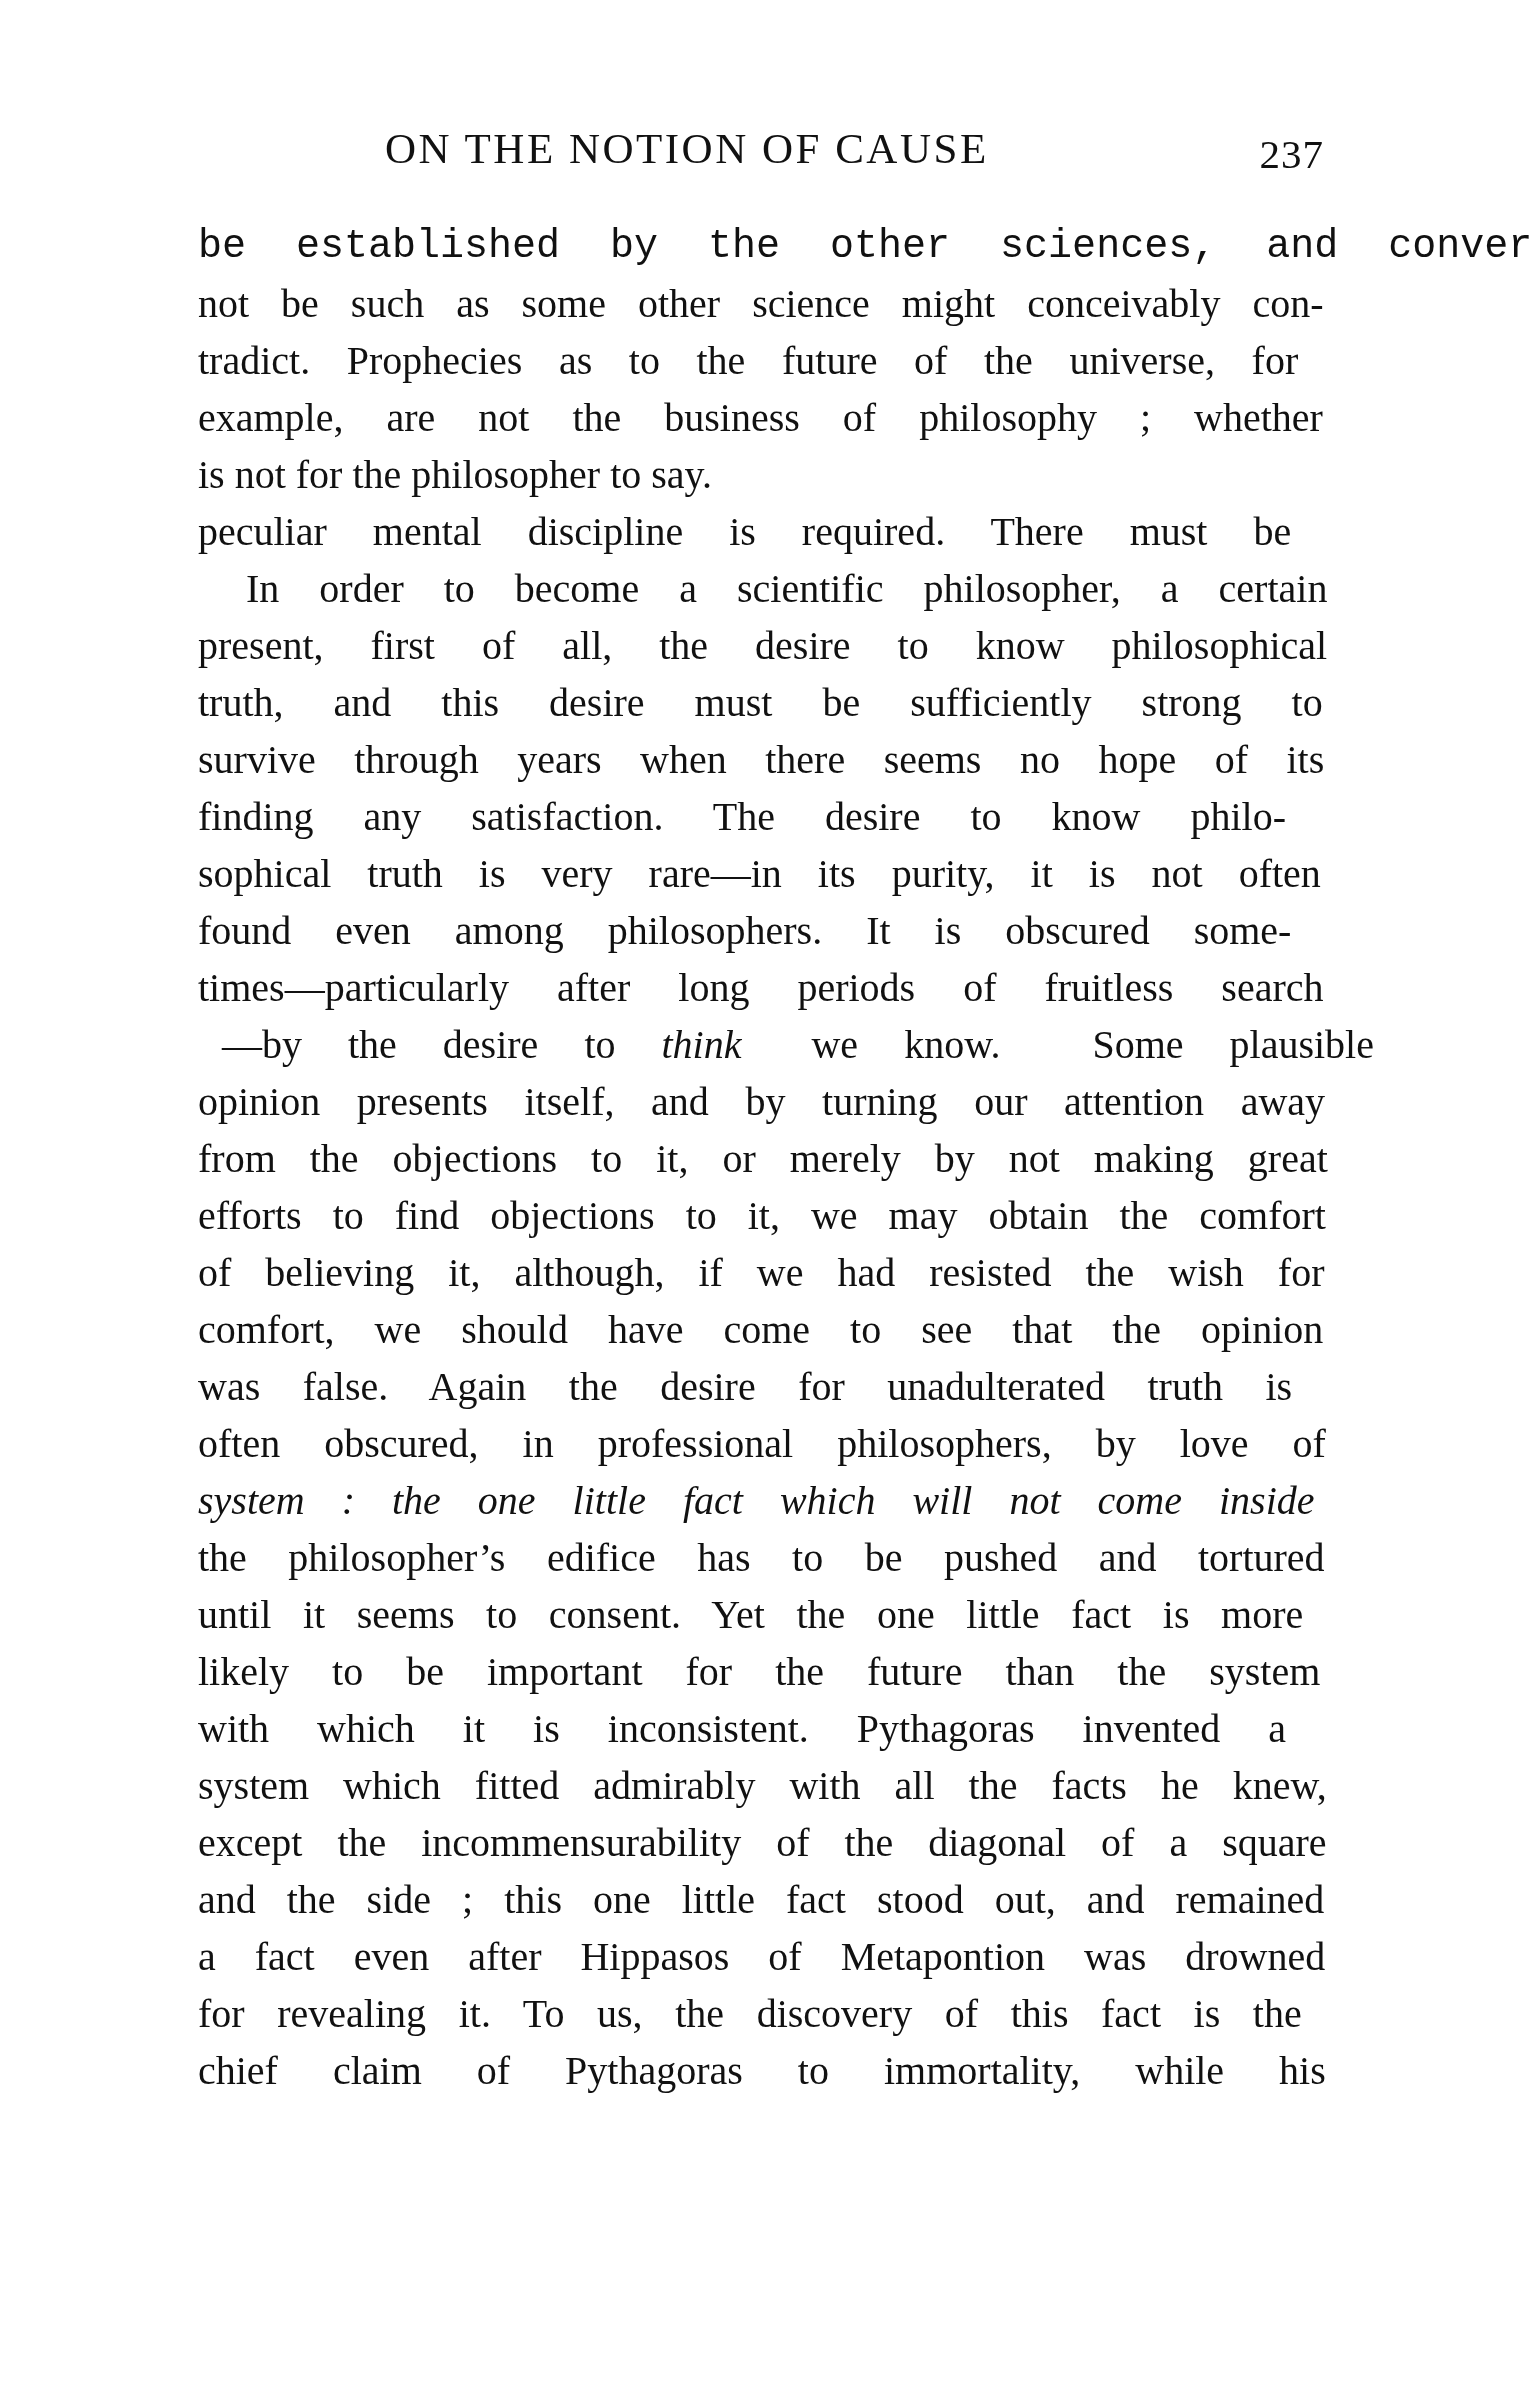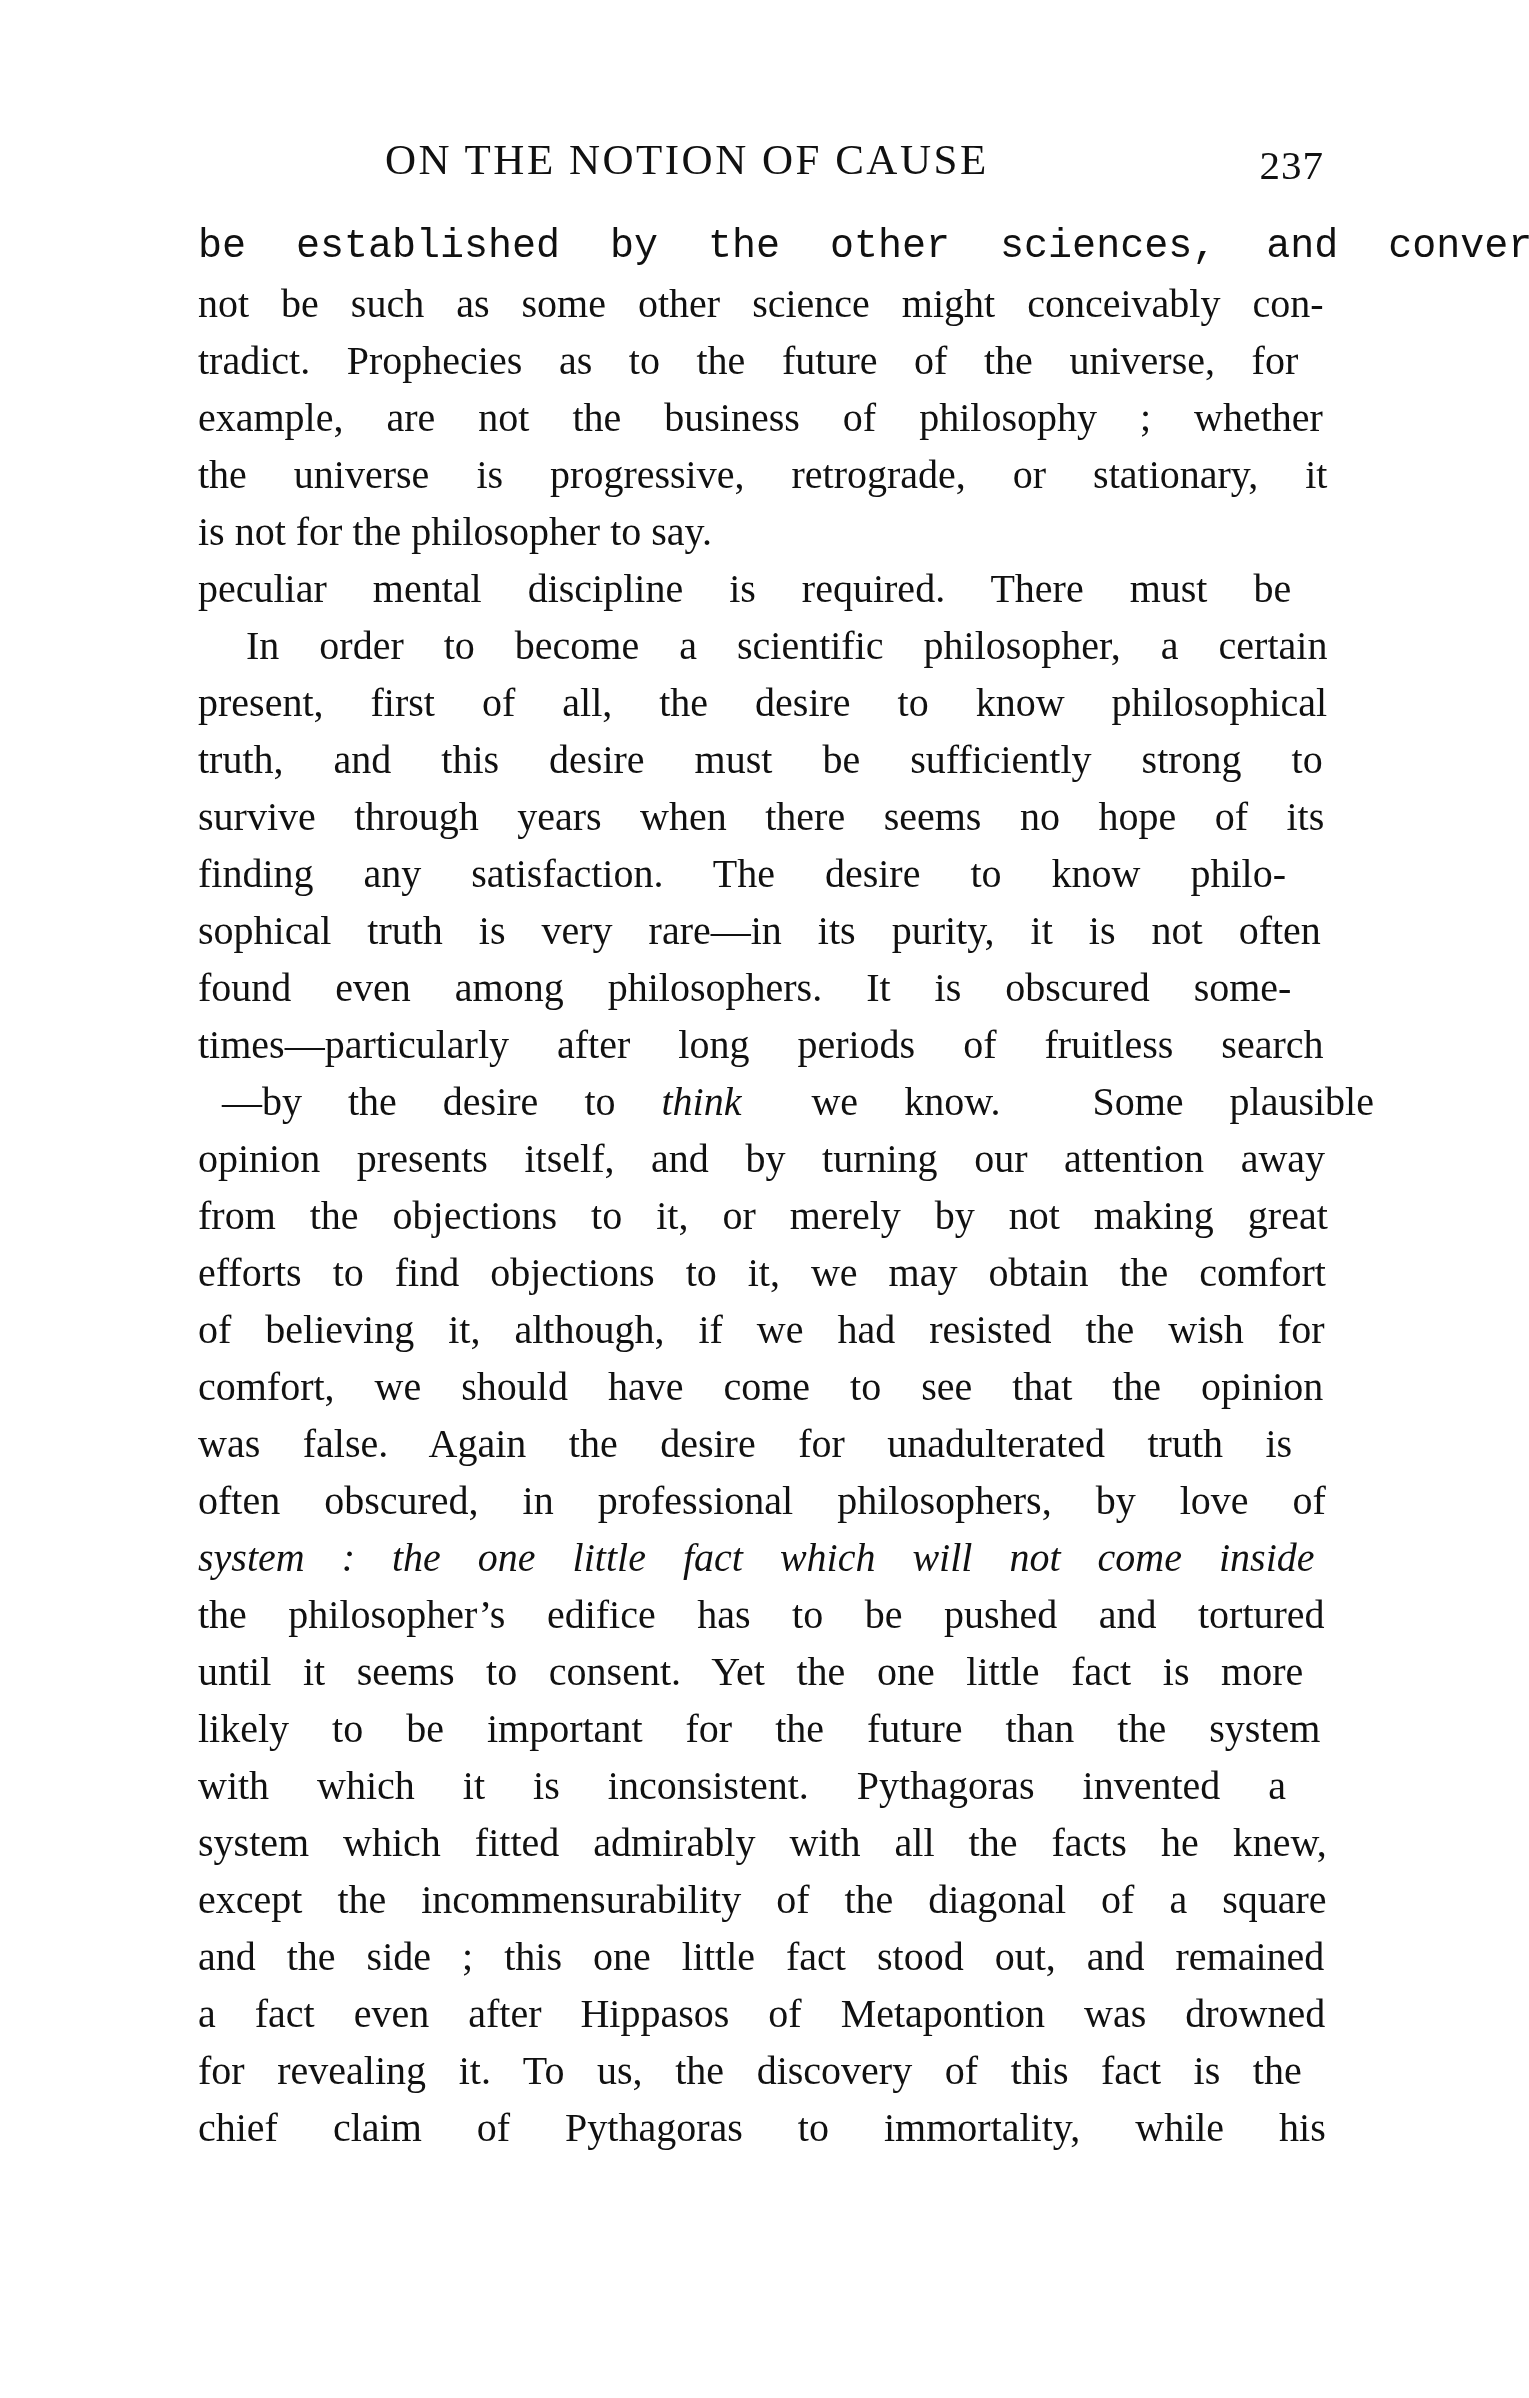--- a/index.html
+++ b/index.html
@@ -17,21 +17,21 @@
     }
     .page {
       position: absolute;
       left: 0; top: 0;
       width: 1529px;
       height: 2398px;
       background: #ffffff;
     }
     .running-head {
       position: absolute;
-      top: 130px;
+      top: 119px;
       left: 198px;
       width: 1126px;
       height: 59px;
     }
     .running-title {
       position: absolute;
       left: 187px;
       top: 0;
       font-size: 43px;
       letter-spacing: 2.5px;
@@ -79,21 +79,20 @@
 <div class="page">
   <div class="running-head">
     <div class="running-title">ON THE NOTION OF CAUSE</div>
     <div class="page-number">237</div>
   </div>
   <div class="body-text" id="body-text">
       <div class="line" style="white-space: nowrap; word-spacing: 26px; text-align: left; text-align-last: left; font-family: Liberation Mono, monospace;">be established by the other sciences, and conversely must</div>
       <div class="line" style="white-space: nowrap; word-spacing: 22px; text-align: left; text-align-last: left;">not be such as some other science might conceivably con-</div>
       <div class="line" style="white-space: nowrap; word-spacing: 26.6px; text-align: left; text-align-last: left;">tradict.  Prophecies as to the future of the universe, for</div>
       <div class="line" style="white-space: nowrap; word-spacing: 33px; text-align: left; text-align-last: left;">example, are not the business of philosophy ; whether</div>
-      <div class="line" style="white-space: nowrap; word-spacing: 37px; text-align: left; text-align-last: left;">the universe is progressive, retrograde, or stationary, it</div>
       <div class="line last-of-para" style="white-space: nowrap; word-spacing: 0px; text-align: right; text-align-last: left;">is not for the philosopher to say.</div>
       <div class="line" style="white-space: nowrap; word-spacing: 36px; text-align: left; text-align-last: left;">peculiar mental discipline is required.  There must be</div>
       <div class="line indent" style="white-space: nowrap; word-spacing: 30px; text-align: left; text-align-last: left;">In order to become a scientific philosopher, a certain</div>
       <div class="line" style="white-space: nowrap; word-spacing: 37px; text-align: left; text-align-last: left;">present, first of all, the desire to know philosophical</div>
       <div class="line" style="white-space: nowrap; word-spacing: 40px; text-align: left; text-align-last: left;">truth, and this desire must be sufficiently strong to</div>
       <div class="line" style="white-space: nowrap; word-spacing: 28.5px; text-align: left; text-align-last: left;">survive through years when there seems no hope of its</div>
       <div class="line" style="white-space: nowrap; word-spacing: 40px; text-align: left; text-align-last: left;">finding any satisfaction.  The desire to know philo-</div>
       <div class="line" style="white-space: nowrap; word-spacing: 26px; text-align: left; text-align-last: left;">sophical truth is very rare—in its purity, it is not often</div>
       <div class="line" style="white-space: nowrap; word-spacing: 34px; text-align: left; text-align-last: left;">found even among philosophers.  It is obscured some-</div>
       <div class="line" style="white-space: nowrap; word-spacing: 38px; text-align: left; text-align-last: left;">times—particularly after long periods of fruitless search</div>

